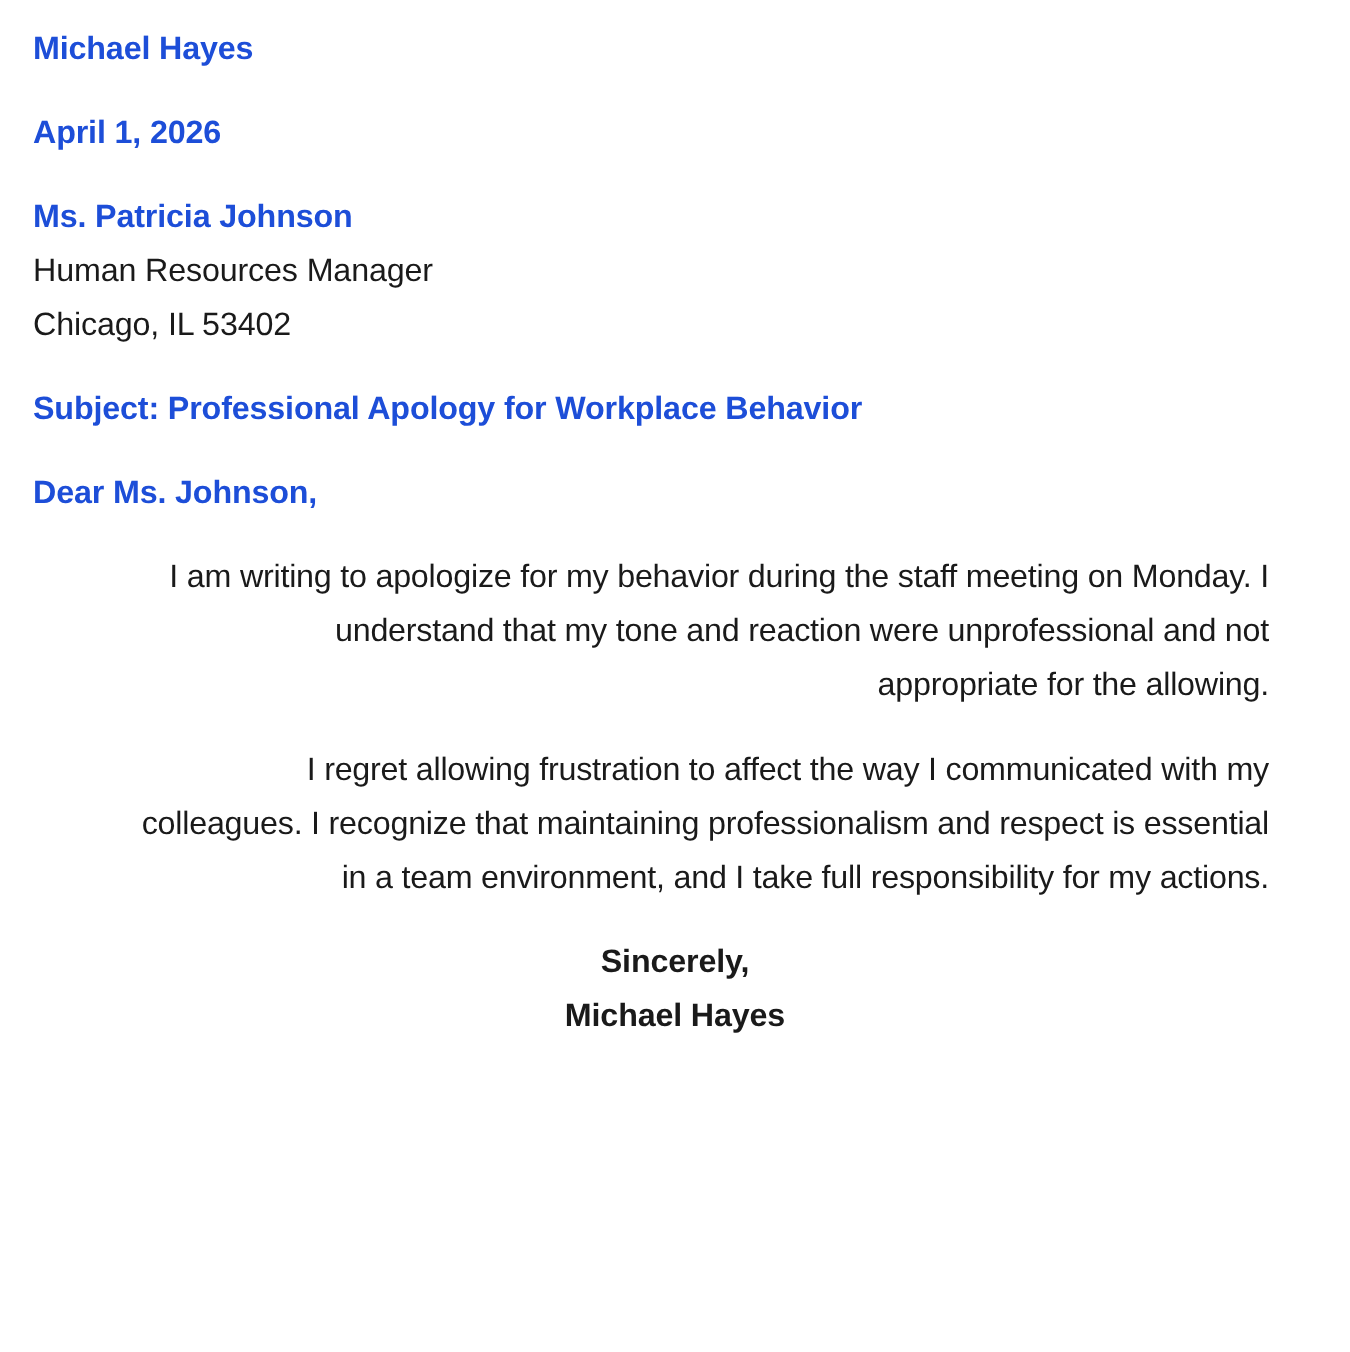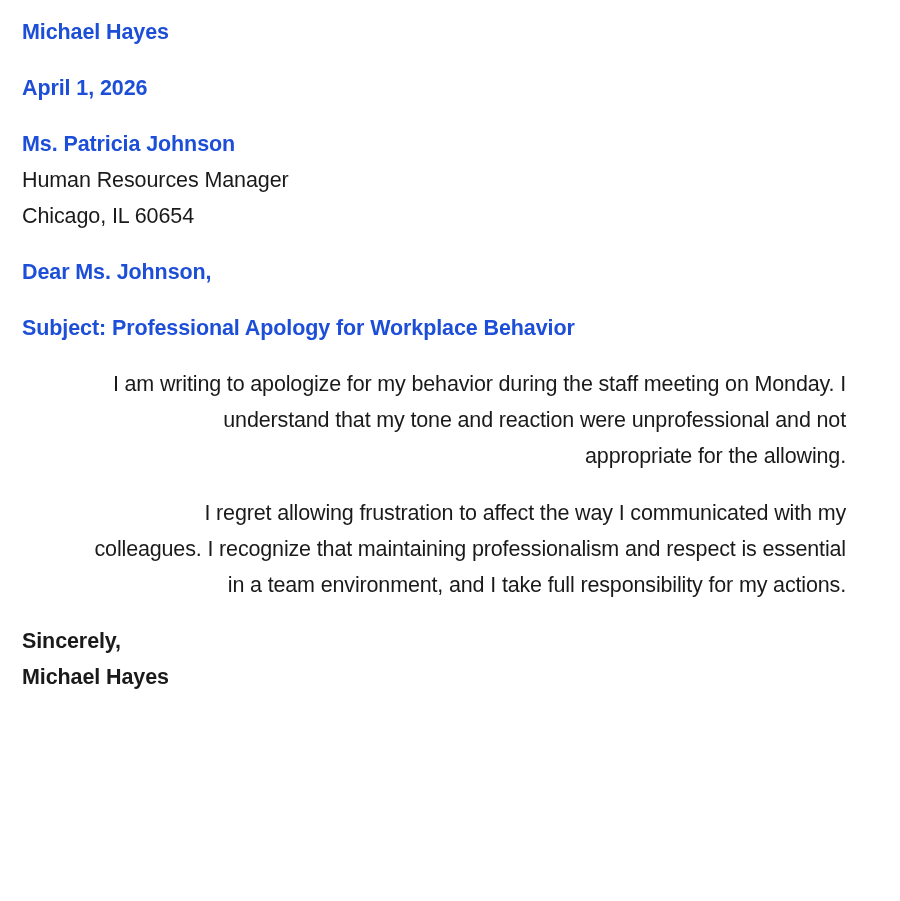--- a/index.html
+++ b/index.html
@@ -42,47 +42,48 @@
     margin: 0 0 20px 0;
     max-width: 824px;
     text-align: right;
   }
   .para .ln {
     display: block;
     white-space: pre-wrap;
   }
   .sig .line {
     font-weight: bold;
+    text-align: center;
   }
 </style>
 </head>
 <body>
 
 <div class="letter">
 
   <div class="block">
     <div class="line bold">Michael Hayes</div>
   </div>
 
   <div class="block">
     <div class="line bold">April 1, 2026</div>
   </div>
 
   <div class="block">
     <div class="line bold">Ms. Patricia Johnson</div>
     <div class="line">Human Resources Manager</div>
-    <div class="line">Chicago, IL 60654</div>
+    <div class="line">Chicago, IL 53402</div>
+  </div>
+
+  <div class="block">
+    <div class="line bold">Subject: Professional Apology for Workplace Behavior</div>
   </div>
 
   <div class="block">
     <div class="line bold">Dear Ms. Johnson,</div>
-  </div>
-
-  <div class="block">
-    <div class="line bold">Subject: Professional Apology for Workplace Behavior</div>
   </div>
 
   <p class="para">
     <span class="ln">I am writing to apologize for my behavior during the staff meeting on Monday. I</span>
     <span class="ln">understand that my tone and reaction were unprofessional and not</span>
     <span class="ln">appropriate for the allowing.</span>
   </p>
 
   <p class="para">
     <span class="ln">I regret allowing frustration to affect the way I communicated with my</span>

